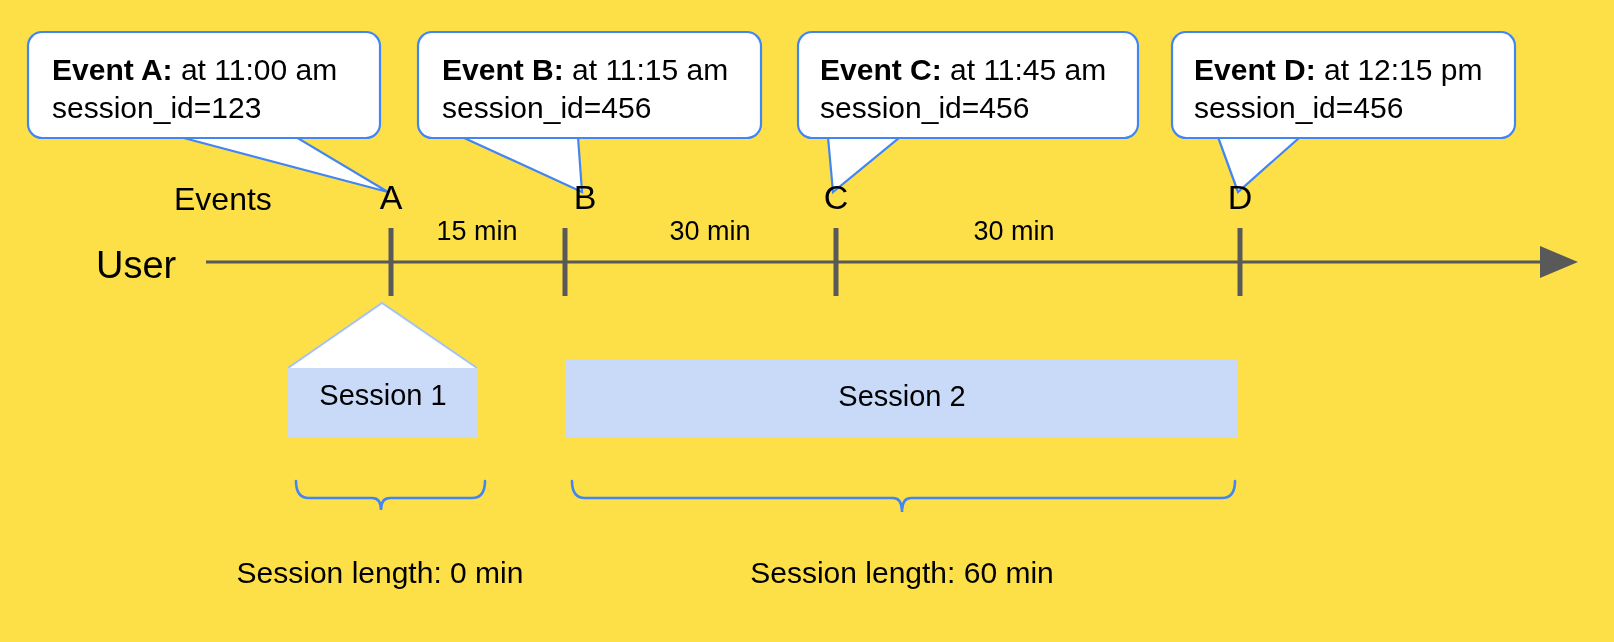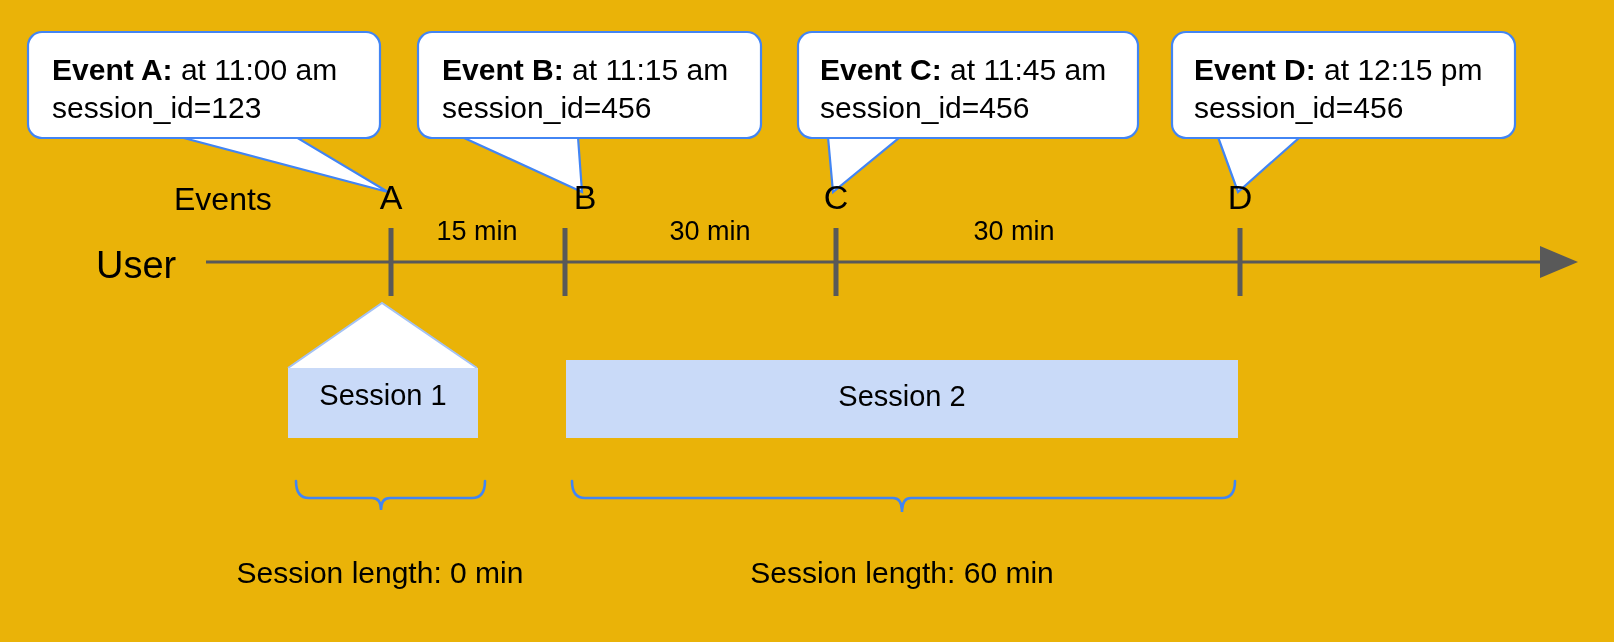--- a/index.html
+++ b/index.html
@@ -8,21 +8,21 @@
     background: #ffffff;
   }
   body {
     font-family: "Liberation Sans", sans-serif;
     -webkit-font-smoothing: antialiased;
   }
   #stage {
     position: relative;
     width: 1614px;
     height: 642px;
-    background: #eab308;
+    background: #fde047;
     overflow: hidden;
   }
   #stage svg {
     position: absolute;
     top: 0;
     left: 0;
     width: 1614px;
     height: 642px;
   }
   .callout-box {

